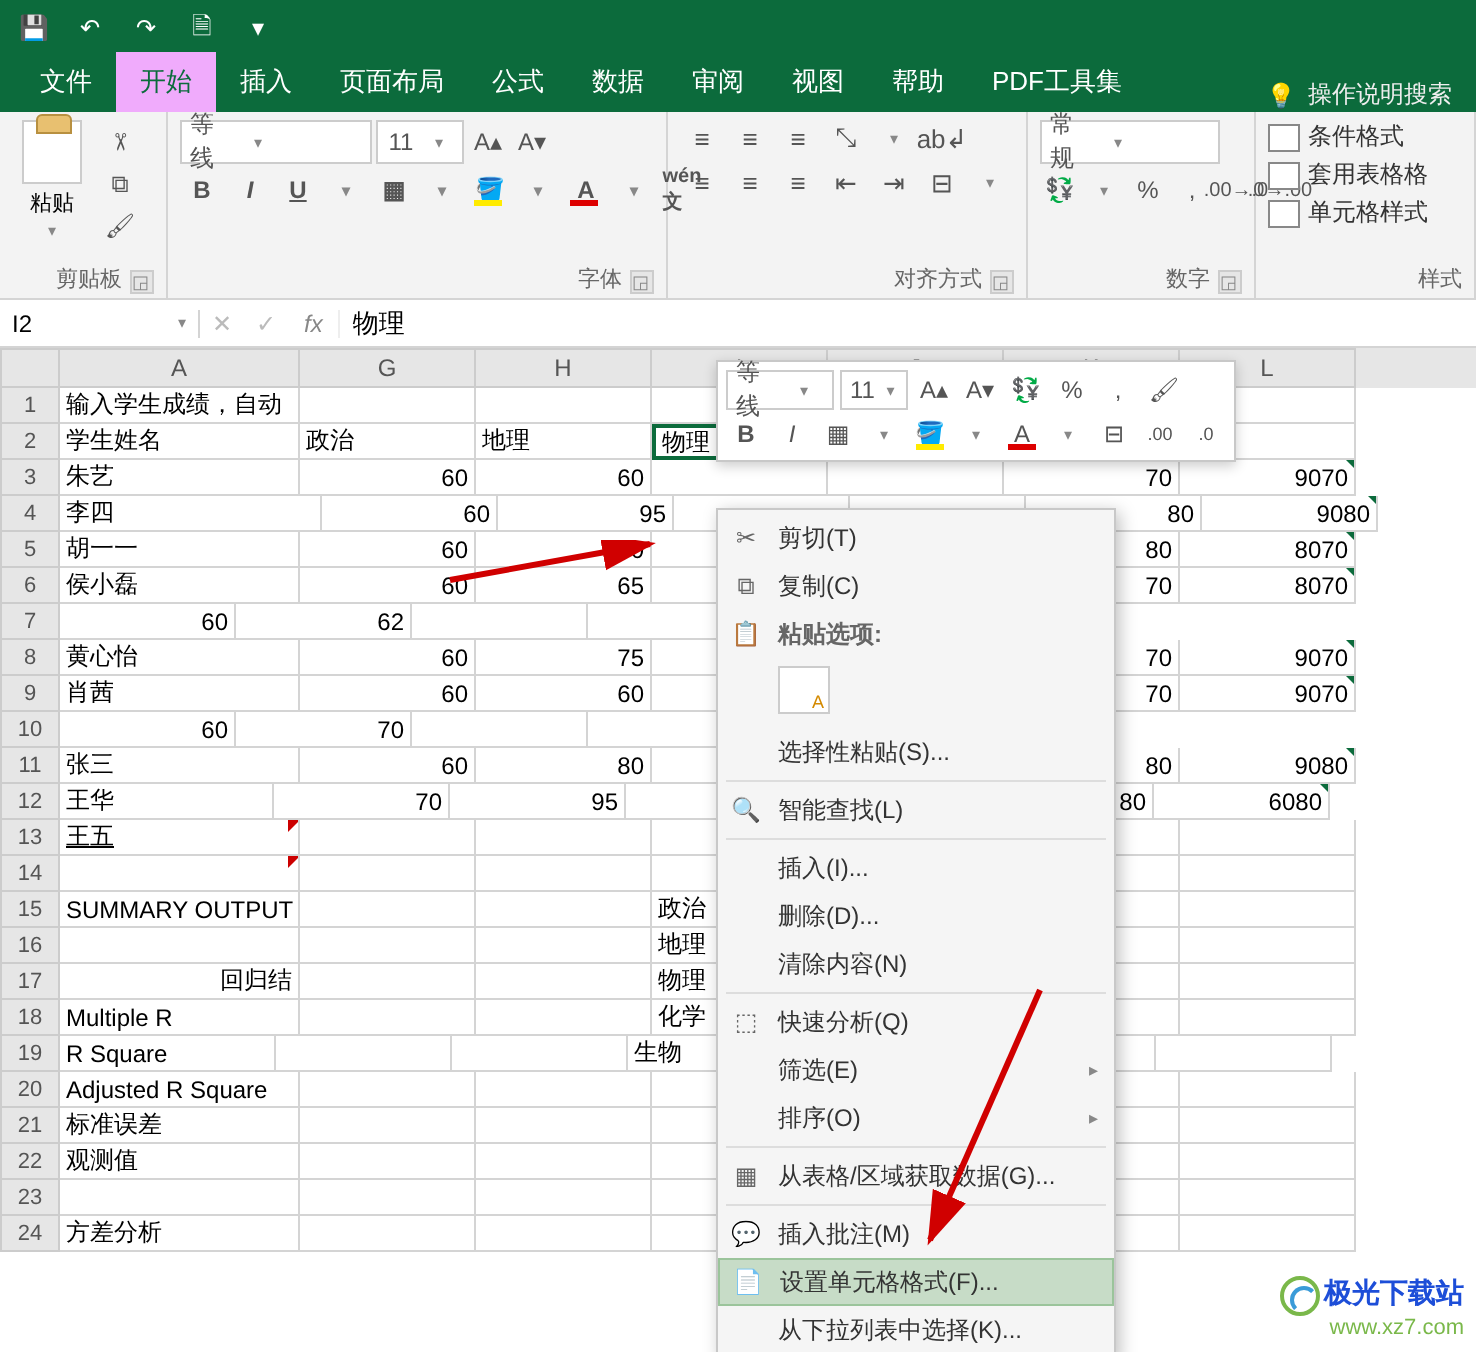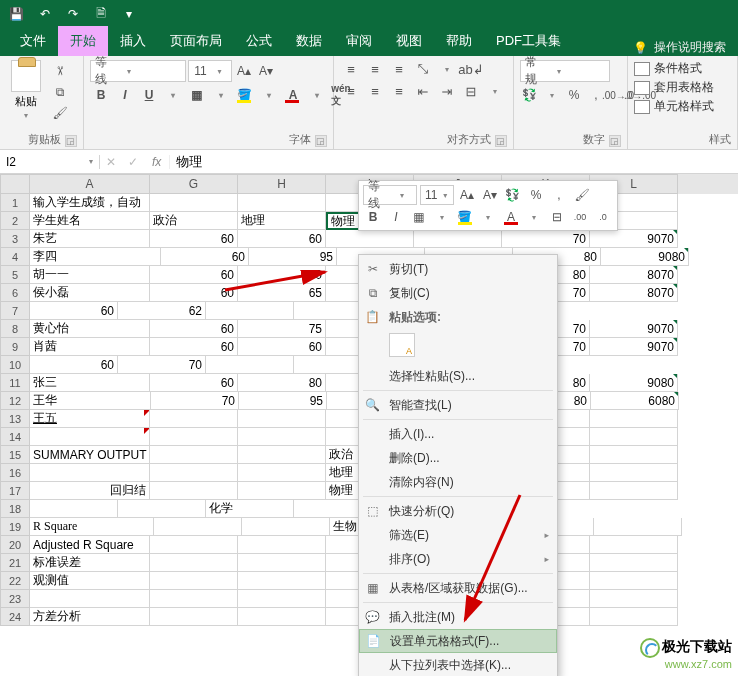--- a/index.html
+++ b/index.html
@@ -90,21 +90,21 @@
 .ctx .mi .ic { position:absolute; left:6px; width:16px; text-align:center; color:#666; font-size:12px; }
 .ctx .mi.header { color:#666; font-weight:bold; cursor:default; }
 .ctx .pasteopt { padding:4px 0 4px 30px; }
 .ctx .pobtn { width:26px; height:24px; border:1px solid #ccc; background:#fff; display:inline-block; position:relative; }
 .ctx .pobtn::after { content:"A"; position:absolute; right:2px; bottom:0; font-size:9px; color:#d48a00; }
 .ctx .sep { height:1px; background:#ddd; margin:2px 4px; }
 .ctx .arr { margin-left:auto; font-size:9px; color:#888; }
 
 
 .wm { position:absolute; right:6px; bottom:6px; font-size:11px; text-align:right; }
-.wm .t { color:#000000; font-weight:bold; font-size:14px; }
+.wm .t { color:#1d4ed8; font-weight:bold; font-size:14px; }
 .wm .u { color:#7ab84a; }
 .wm .logo { width:20px; height:20px; border:2px solid #7ab84a; border-radius:50%; display:inline-block; vertical-align:middle; margin-right:2px; position:relative; }
 .wm .logo::after { content:""; position:absolute; left:3px; top:3px; width:10px; height:10px; border:2px solid #3a9bd8; border-radius:50%; border-right-color:transparent; border-bottom-color:transparent; }
 
 svg.redarrow { position:absolute; pointer-events:none; }
 </style>
 </head>
 <body>
 
 <div class="titlebar">
@@ -387,21 +387,21 @@
         <div class="cell" style="width: 120px; position: relative;">张三</div>
         <div class="cell num" style="width: 88px; position: relative;">60</div>
         <div class="cell num" style="width: 88px; position: relative;">80</div>
         <div class="cell" style="width: 88px; position: relative;"></div>
         <div class="cell" style="width: 88px; position: relative;"></div>
         <div class="cell num" style="width: 88px; position: relative;">80</div>
         <div class="cell num" style="width: 88px; position: relative;">9080<div class="regmark"></div></div>
       </div>
       <div class="gridrow">
         <div class="rowhead">12</div>
-        <div class="cell" style="width: 121px; position: relative;">王华</div>
+        <div class="cell" style="width: 107px; position: relative;">王华</div>
         <div class="cell num" style="width: 88px; position: relative;">70</div>
         <div class="cell num" style="width: 88px; position: relative;">95</div>
         <div class="cell" style="width: 88px; position: relative;"></div>
         <div class="cell" style="width: 88px; position: relative;"></div>
         <div class="cell num" style="width: 88px; position: relative;">80</div>
         <div class="cell num" style="width: 88px; position: relative;">6080<div class="regmark"></div></div>
       </div>
       <div class="gridrow">
         <div class="rowhead">13</div>
         <div class="cell" style="width: 120px; position: relative; text-decoration: underline;">王五<div class="errmark" style="left: 114px;"></div></div>
@@ -449,30 +449,31 @@
         <div class="cell" style="width: 120px; position: relative; justify-content: flex-end;">回归结</div>
         <div class="cell" style="width: 88px; position: relative;"></div>
         <div class="cell" style="width: 88px; position: relative;"></div>
         <div class="cell" style="width: 88px; position: relative;">物理</div>
         <div class="cell" style="width: 88px; position: relative;"></div>
         <div class="cell" style="width: 88px; position: relative;"></div>
         <div class="cell" style="width: 88px; position: relative;"></div>
       </div>
       <div class="gridrow">
         <div class="rowhead">18</div>
+        <div class="cell" style="width: 120px; position: relative;">Multiple R</div>
         <div class="cell" style="width: 88px; position: relative;"></div>
         <div class="cell" style="width: 88px; position: relative;"></div>
         <div class="cell" style="width: 88px; position: relative;">化学</div>
         <div class="cell" style="width: 88px; position: relative;"></div>
         <div class="cell" style="width: 88px; position: relative;"></div>
         <div class="cell" style="width: 88px; position: relative;"></div>
       </div>
       <div class="gridrow">
         <div class="rowhead">19</div>
-        <div class="cell" style="width: 124px; position: relative; font-family: Liberation Serif, serif;">R Square</div>
+        <div class="cell" style="width: 108px; position: relative;">R Square</div>
         <div class="cell" style="width: 88px; position: relative;"></div>
         <div class="cell" style="width: 88px; position: relative;"></div>
         <div class="cell" style="width: 88px; position: relative;">生物</div>
         <div class="cell" style="width: 88px; position: relative;"></div>
         <div class="cell" style="width: 88px; position: relative;"></div>
         <div class="cell" style="width: 88px; position: relative;"></div>
       </div>
       <div class="gridrow">
         <div class="rowhead">20</div>
         <div class="cell" style="width: 120px; position: relative;">Adjusted R Square</div>

